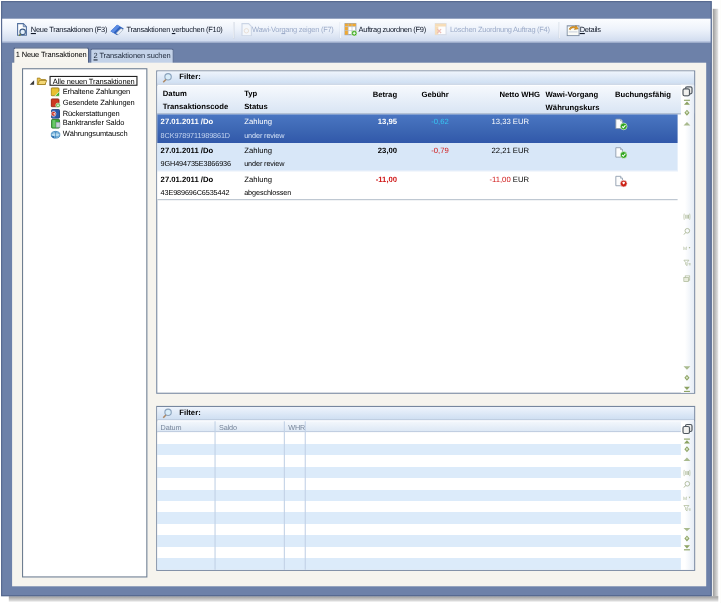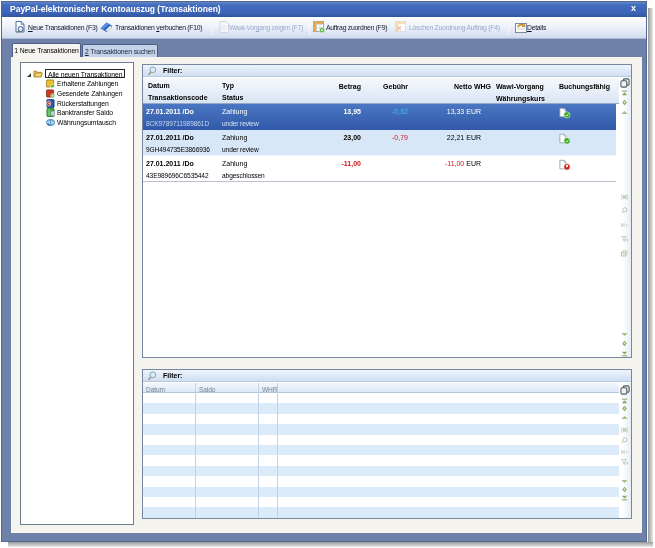--- a/index.html
+++ b/index.html
@@ -71,24 +71,20 @@
 .ri { position:absolute; left:2px; width:7px; }
 .bicon { position:absolute; width:12px; height:12px; }
 .mag { position:absolute; left:4px; top:1px; width:10px; height:10px; }
 
 </style>
 </head>
 <body>
 <div id="shadow-r"></div>
 <div id="shadow-b"></div>
 <div id="win">
-  <div id="title">
-      <span class="t">PayPal-elektronischer Kontoauszug (Transaktionen)</span>
-      <span class="x">x</span>
-    </div>
   <div id="toolbar">
     <svg class="ticon" style="left:12px" viewBox="0 0 12 12">
         <path d="M2 0.5h5.2l2.8 2.8v7.7h-8z" fill="#fdfefe" stroke="#53719f" stroke-width="1"></path>
         <path d="M7.2 0.5 L7.2 3.3 L10 3.3" fill="none" stroke="#53719f" stroke-width="0.8"></path>
         <circle cx="6.6" cy="8" r="2.5" fill="rgba(214,232,248,0.7)" stroke="#3e5c88" stroke-width="1"></circle>
         <line x1="3.4" y1="11.4" x2="4.8" y2="9.9" stroke="#6a7a40" stroke-width="1.3"></line>
       </svg>
     <div class="tbtn" style="left:26px"><u>N</u>eue Transaktionen (F3)</div>
     <svg class="ticon" style="left:98px;width:13px;height:13px;" viewBox="0 0 13 13">
         <path d="M0.5 7.5 L6.5 1.5 L12.5 5 L6.5 11 Z" fill="#2e62be"></path>

